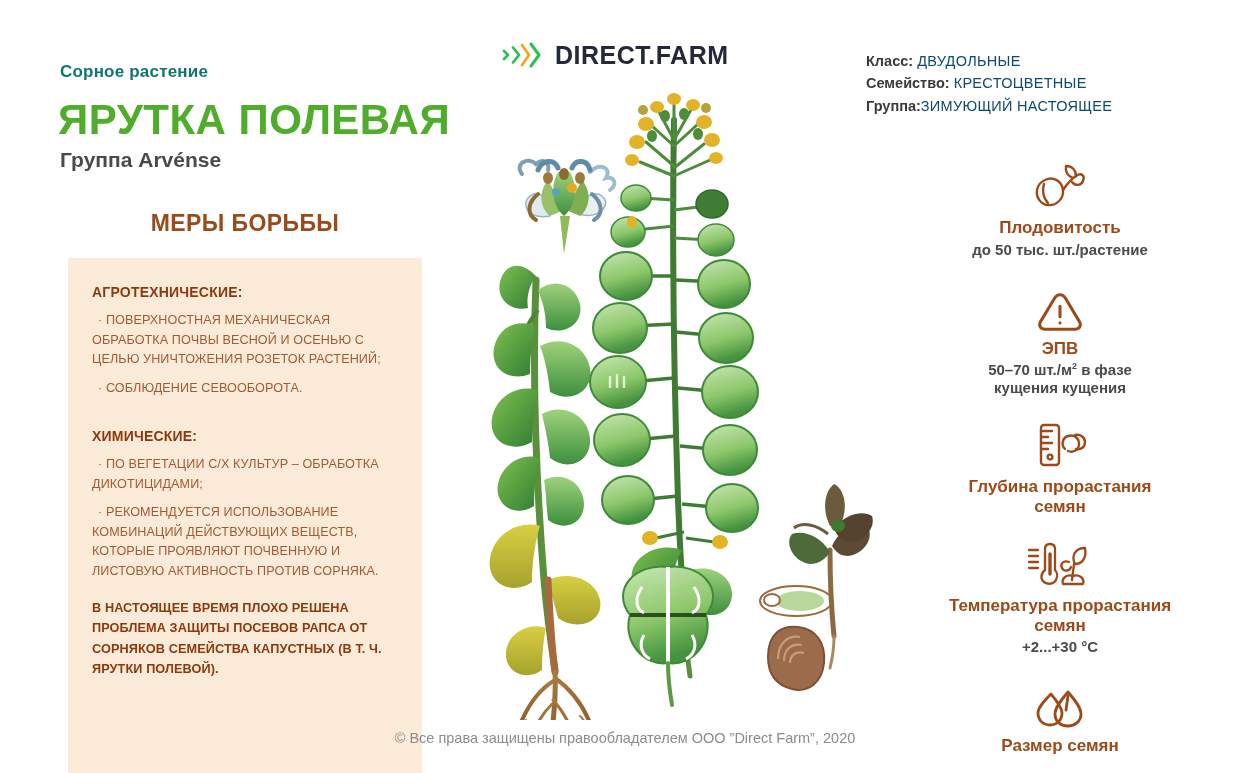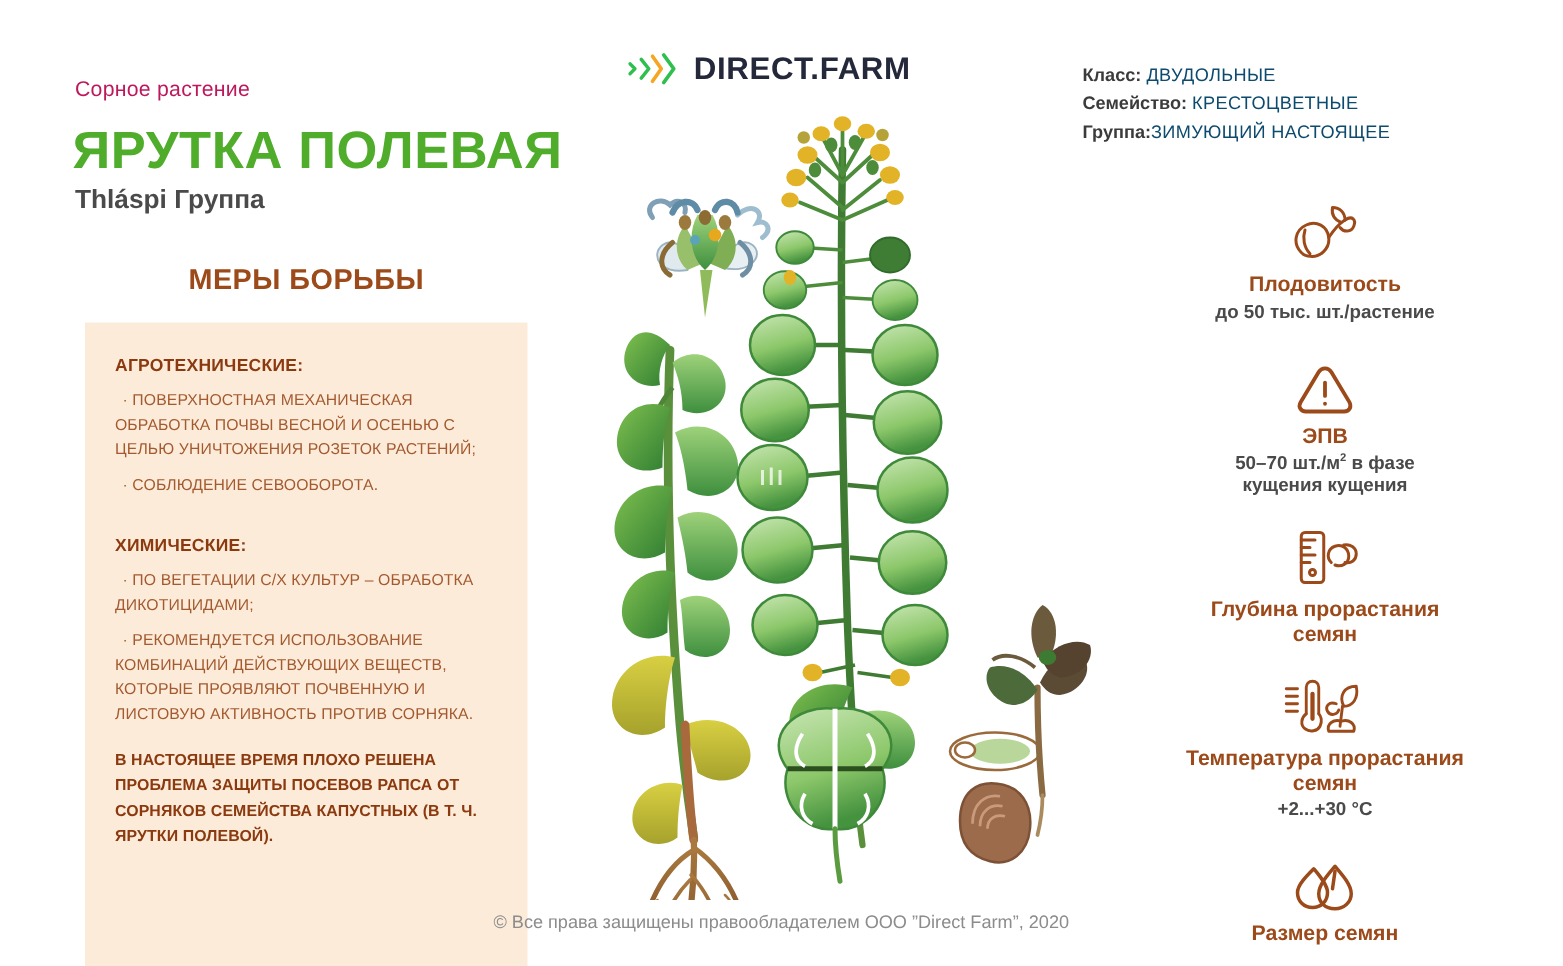--- a/index.html
+++ b/index.html
@@ -8,22 +8,22 @@
     width: 1250px; height: 773px;
     position: relative;
     font-family: "Liberation Sans", sans-serif;
     color: #3d3d3d;
     overflow: hidden;
   }
 
   
   .hdr-kicker {
     position: absolute; left: 60px; top: 62px;
-    font-size: 17px; font-weight: normal; letter-spacing: .2px;
-    color: #be185d;
+    font-size: 17px; font-weight: bold; letter-spacing: .2px;
+    color: #0f766e;
   }
   .hdr-title {
     position: absolute; left: 58px; top: 96px;
     font-size: 42px; font-weight: bold; letter-spacing: .5px;
     color: #4FAD2B;
     white-space: nowrap;
   }
   .hdr-latin {
     position: absolute; left: 60px; top: 148px;
     font-size: 21px; font-weight: bold; color: #4a4a4a;
@@ -89,21 +89,21 @@
   .footer {
     position: absolute; left: 0; top: 730px; width: 1250px;
     text-align: center; font-size: 14.5px; color: #8c8c8c;
   }
 </style>
 </head>
 <body>
 
 <div class="hdr-kicker">Сорное растение</div>
 <div class="hdr-title">ЯРУТКА ПОЛЕВАЯ</div>
-<div class="hdr-latin">Thláspi Группа</div>
+<div class="hdr-latin">Группа Arvénse</div>
 
 <div class="logo">
   <span class="logo-mark">
     <svg viewBox="0 0 44 30" width="44" height="30">
       <g fill="none" stroke-linecap="round" stroke-linejoin="round">
         <path d="M4 11 L8 15 L4 19" stroke="#2FBF4E" stroke-width="2.6"></path>
         <path d="M13 7.5 L19 15 L13 22.5" stroke="#2FBF4E" stroke-width="2.8"></path>
         <path d="M22 5 L29 15 L22 25" stroke="#F5A623" stroke-width="2.9"></path>
         <path d="M31 4 L39 15 L31 26" stroke="#2FBF4E" stroke-width="3"></path>
       </g>

